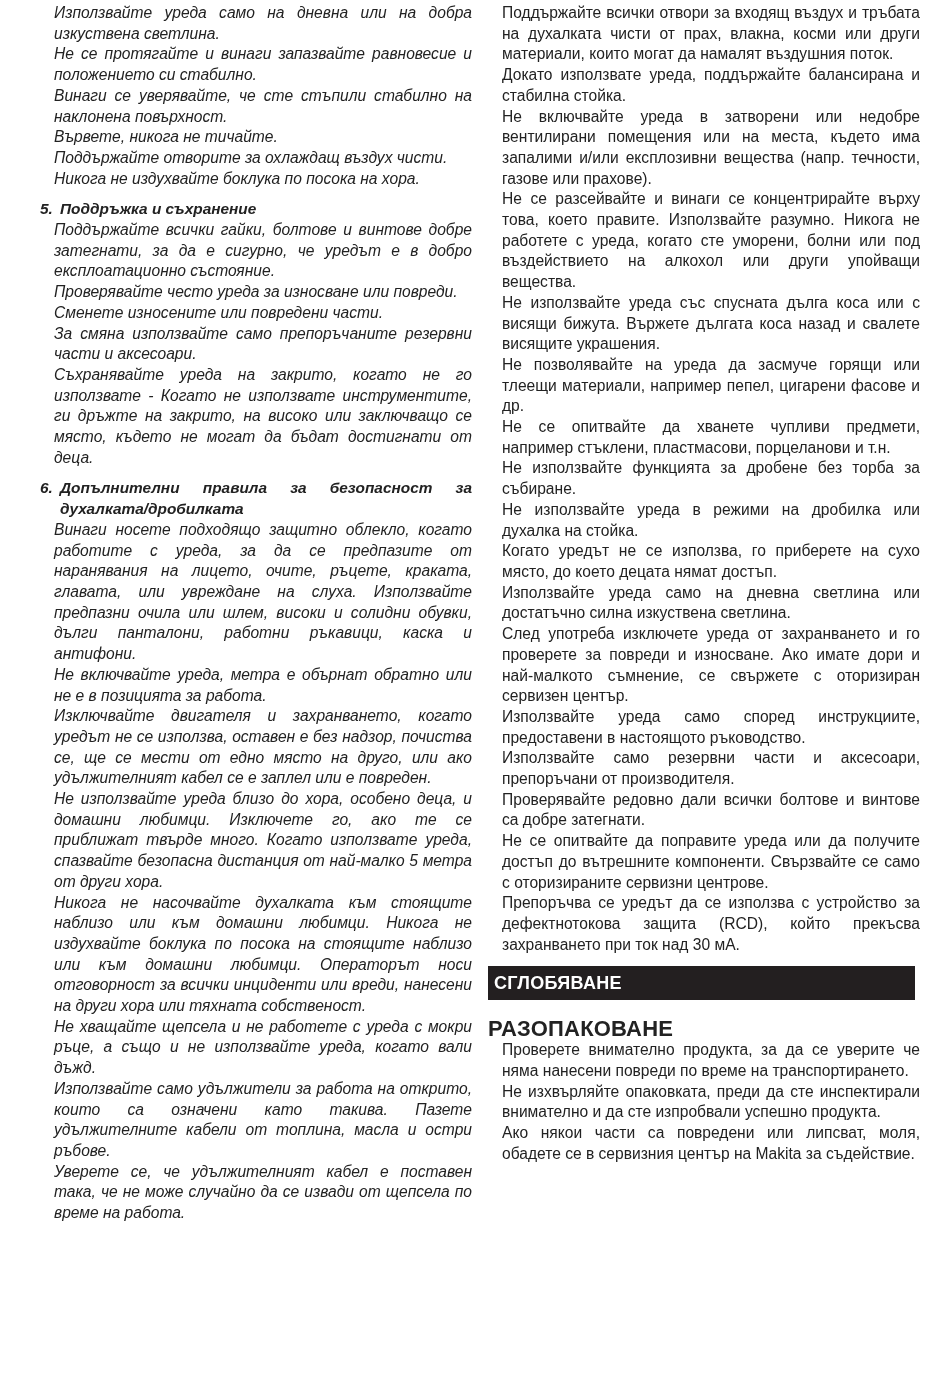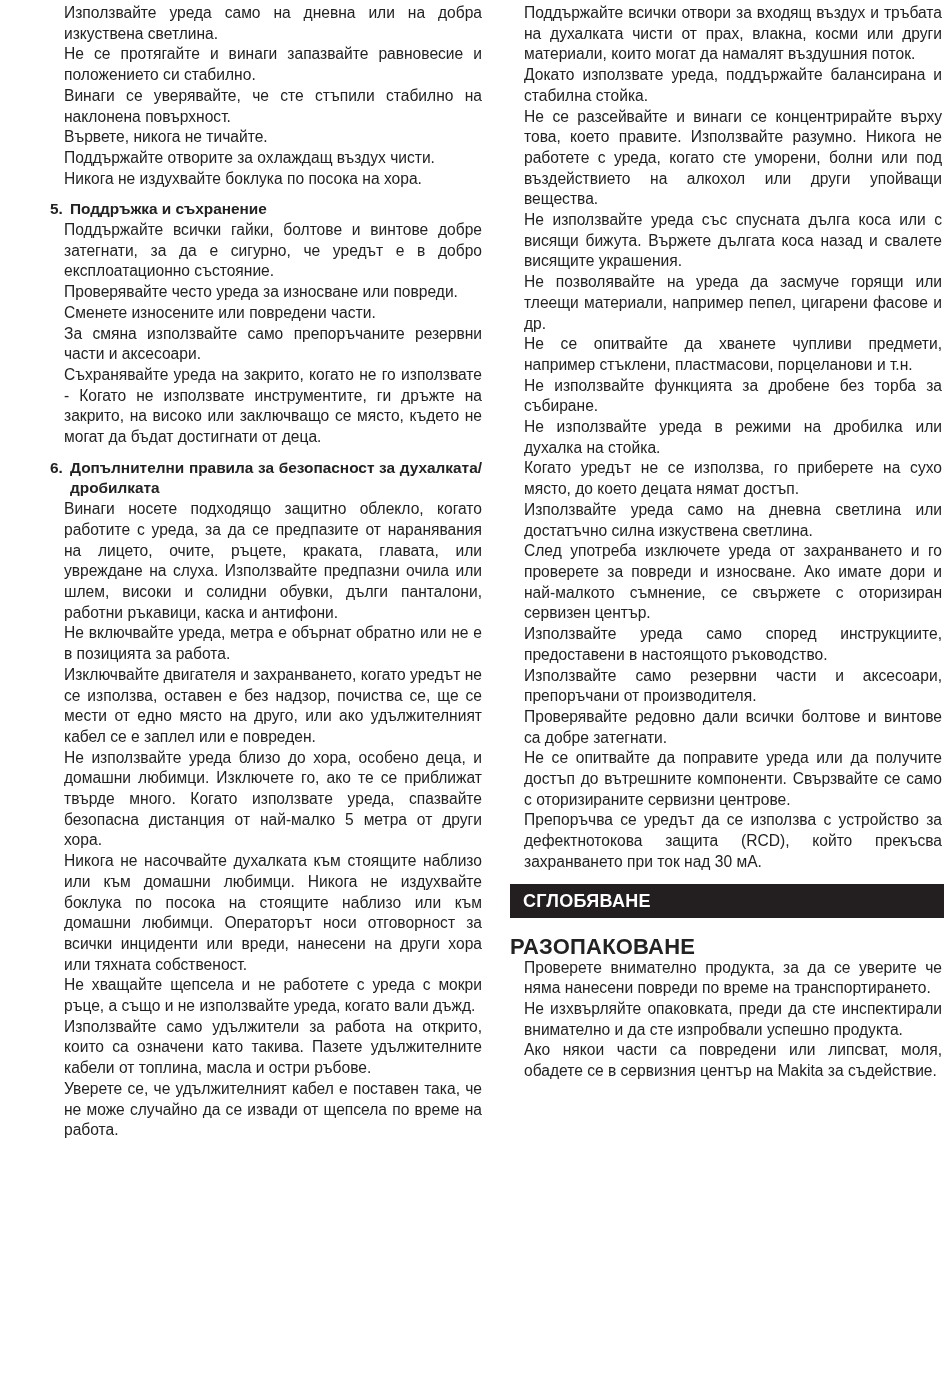--- a/index.html
+++ b/index.html
@@ -1,36 +1,36 @@
 <!DOCTYPE html>
 <html><head>
 <meta charset="utf-8">
 <style>
   html, body { margin: 0; padding: 0; background: #ffffff; }
   body {
     width: 950px; height: 1383px; position: relative; overflow: hidden;
     font-family: "Liberation Sans", sans-serif; color: #222222;
   }
   .col { position: absolute; top: 3px; }
-  .col-left { left: 50px; width: 432px; }
-  .col-right { left: 510px; width: 432px; }
+  .col-left { left: 40px; width: 432px; font-style: italic; }
+  .col-right { left: 488px; width: 432px; }
   .para {
     font-size: 15.6px; line-height: 20.7px; text-align: justify;
     margin: 0 0 0 14px;
   }
   .col-right .para { margin-left: 14px; }
   .sec-head {
     font-size: 15.4px; line-height: 20.7px; font-weight: bold;
     margin: 10px 0 0 0; display: flex; text-align: justify;
   }
   .sec-head .num { width: 20px; flex: none; }
   .sec-head .txt { flex: 1; text-align: justify; text-align-last: left; }
   .banner {
     background: #231f20; color: #ffffff; font-weight: bold;
-    font-size: 18px; height: 34px; line-height: 34px; padding-left: 13px;
+    font-size: 18px; height: 34px; line-height: 34px; padding-left: 6px;
     margin: 11px 0 0 0; width: 421px; letter-spacing: 0.3px;
   }
   .subhead {
     font-size: 22px; font-weight: bold; line-height: 20px;
     margin: 19px 0 1px 0; letter-spacing: 0.2px;
   }
 </style>
 </head>
 <body>
 
@@ -62,20 +62,21 @@
   <p class="para">Не използвайте уреда близо до хора, особено деца, и домашни любимци. Изключете го, ако те се приближат твърде много. Когато използвате уреда, спазвайте безопасна дистанция от най-малко 5 метра от други хора.</p>
   <p class="para">Никога не насочвайте духалката към стоящите наблизо или към домашни любимци. Никога не издухвайте боклука по посока на стоящите наблизо или към домашни любимци. Операторът носи отговорност за всички инциденти или вреди, нанесени на други хора или тяхната собственост.</p>
   <p class="para">Не хващайте щепсела и не работете с уреда с мокри ръце, а също и не използвайте уреда, когато вали дъжд.</p>
   <p class="para">Използвайте само удължители за работа на открито, които са означени като такива. Пазете удължителните кабели от топлина, масла и остри ръбове.</p>
   <p class="para">Уверете се, че удължителният кабел е поставен така, че не може случайно да се извади от щепсела по време на работа.</p>
 </div>
 
 <div class="col col-right">
   <p class="para">Поддържайте всички отвори за входящ въздух и тръбата на духалката чисти от прах, влакна, косми или други материали, които могат да намалят въздушния поток.</p>
   <p class="para">Докато използвате уреда, поддържайте балансирана и стабилна стойка.</p>
+  <p class="para">Не включвайте уреда в затворени или недобре вентилирани помещения или на места, където има запалими и/или експлозивни вещества (напр. течности, газове или прахове).</p>
   <p class="para">Не се разсейвайте и винаги се концентрирайте върху това, което правите. Използвайте разумно. Никога не работете с уреда, когато сте уморени, болни или под въздействието на алкохол или други упойващи вещества.</p>
   <p class="para">Не използвайте уреда със спусната дълга коса или с висящи бижута. Вържете дългата коса назад и свалете висящите украшения.</p>
   <p class="para">Не позволявайте на уреда да засмуче горящи или тлеещи материали, например пепел, цигарени фасове и др.</p>
   <p class="para">Не се опитвайте да хванете чупливи предмети, например стъклени, пластмасови, порцеланови и т.н.</p>
   <p class="para">Не използвайте функцията за дробене без торба за събиране.</p>
   <p class="para">Не използвайте уреда в режими на дробилка или духалка на стойка.</p>
   <p class="para">Когато уредът не се използва, го приберете на сухо място, до което децата нямат достъп.</p>
   <p class="para">Използвайте уреда само на дневна светлина или достатъчно силна изкуствена светлина.</p>
   <p class="para">След употреба изключете уреда от захранването и го проверете за повреди и износване. Ако имате дори и най-малкото съмнение, се свържете с оторизиран сервизен център.</p>
   <p class="para">Използвайте уреда само според инструкциите, предоставени в настоящото ръководство.</p>

